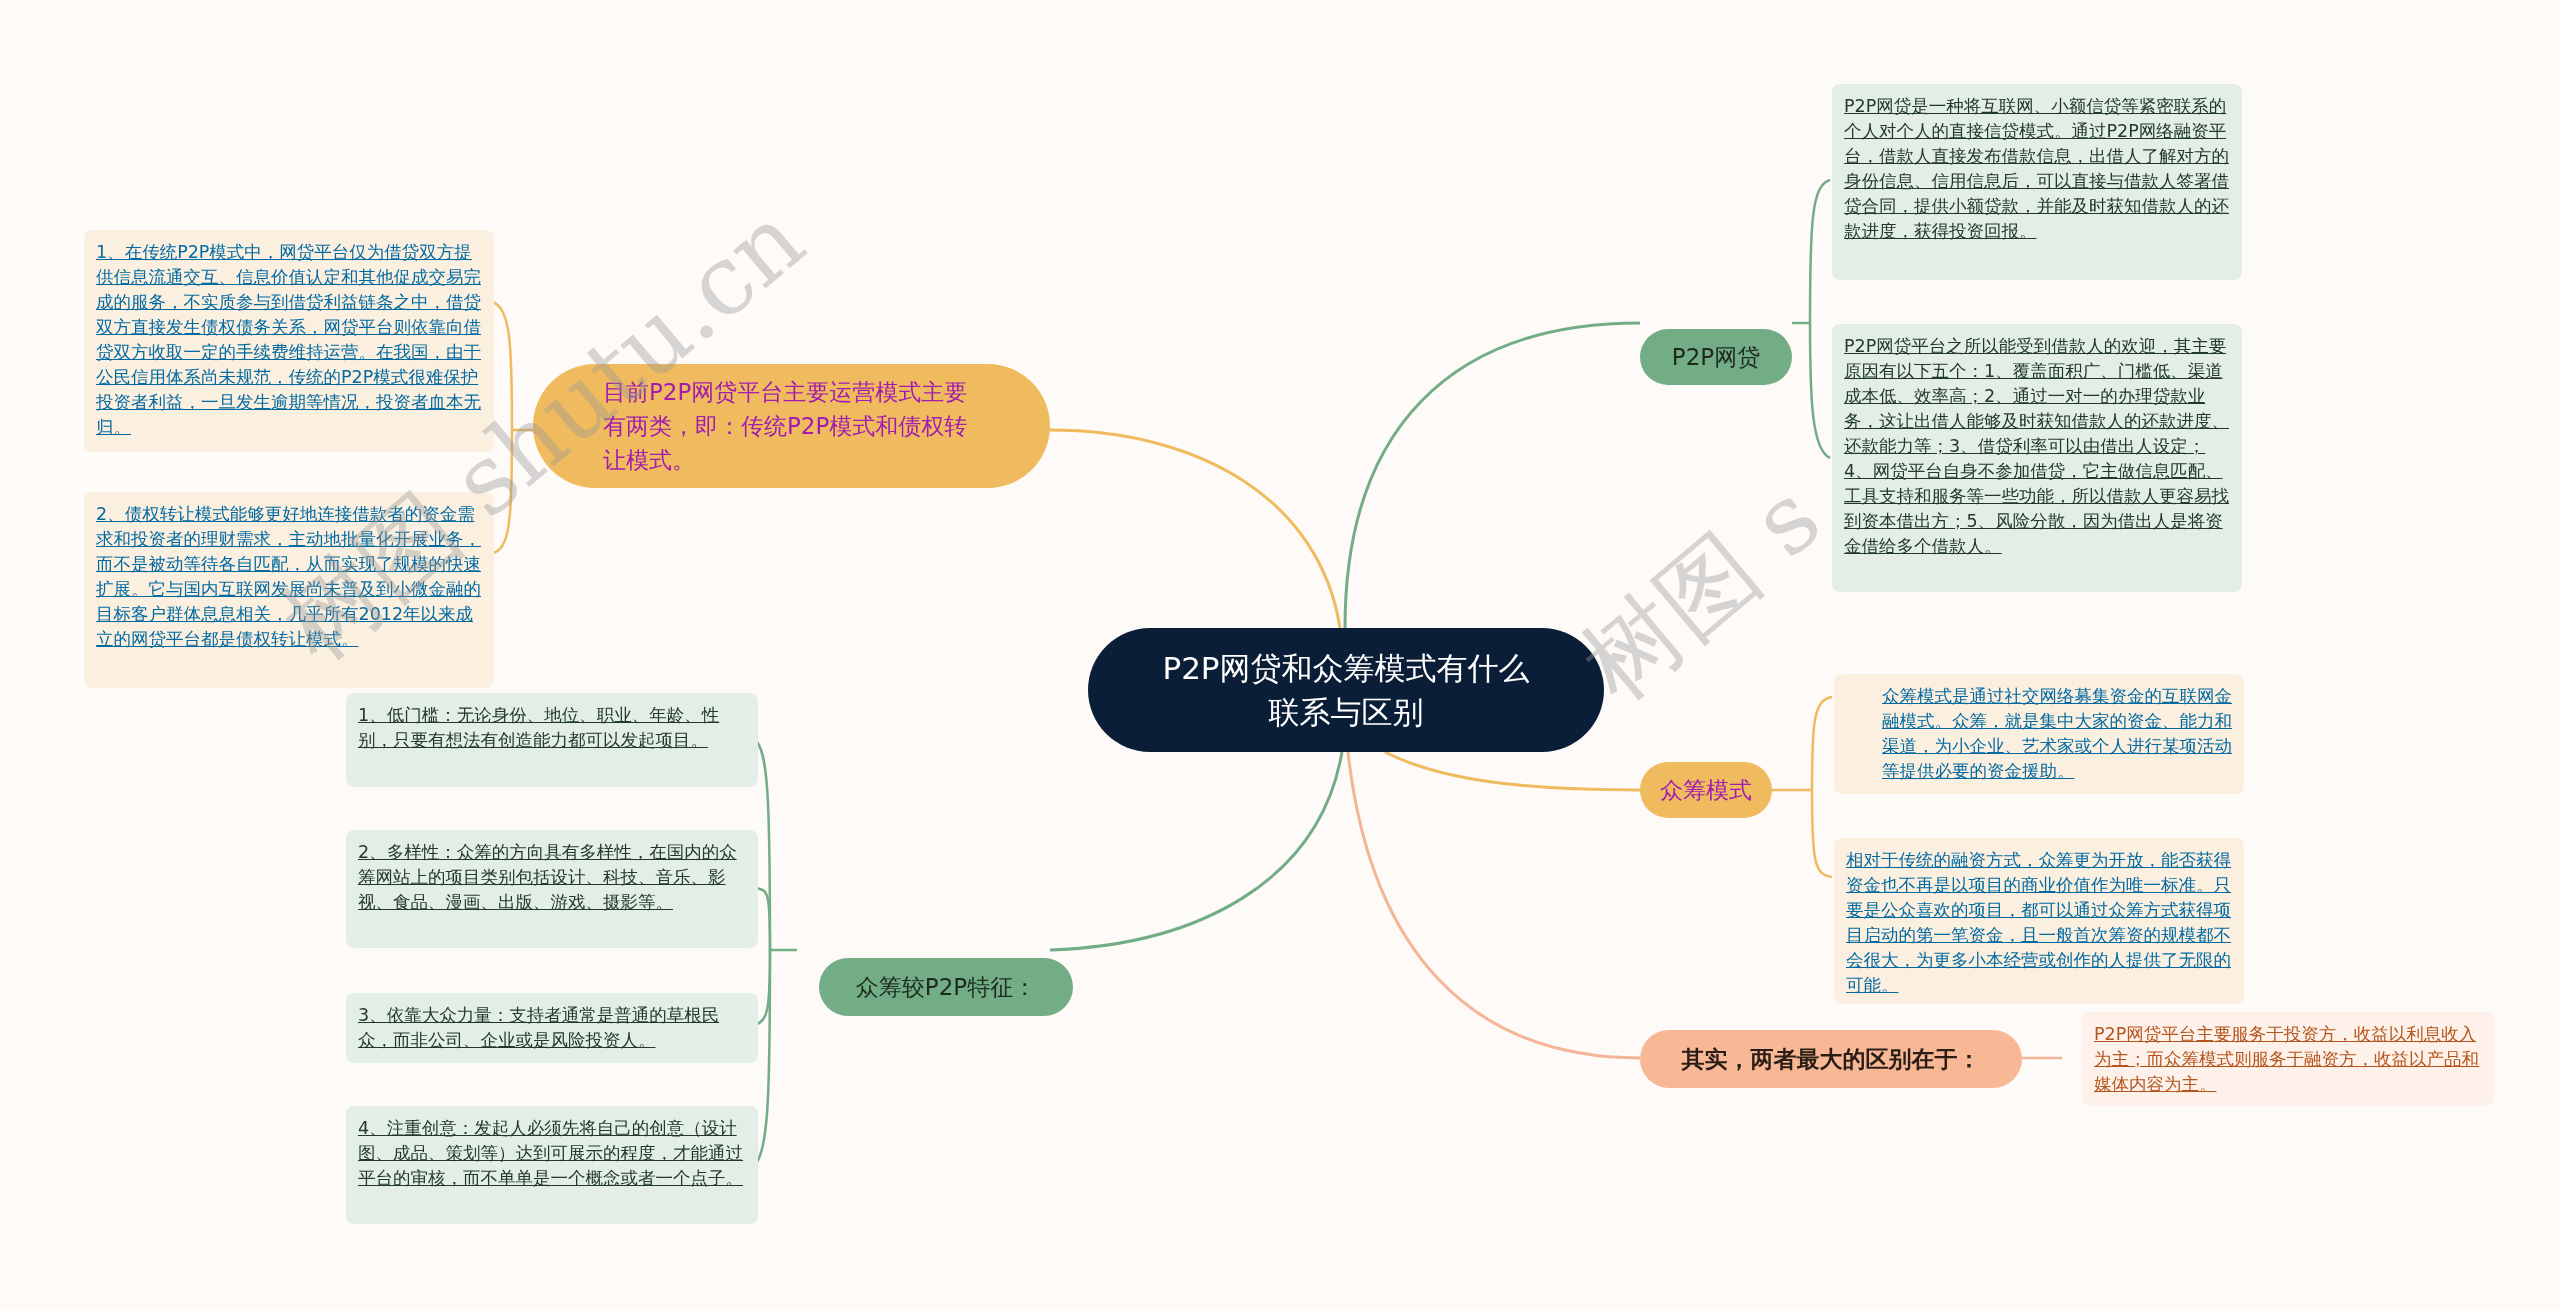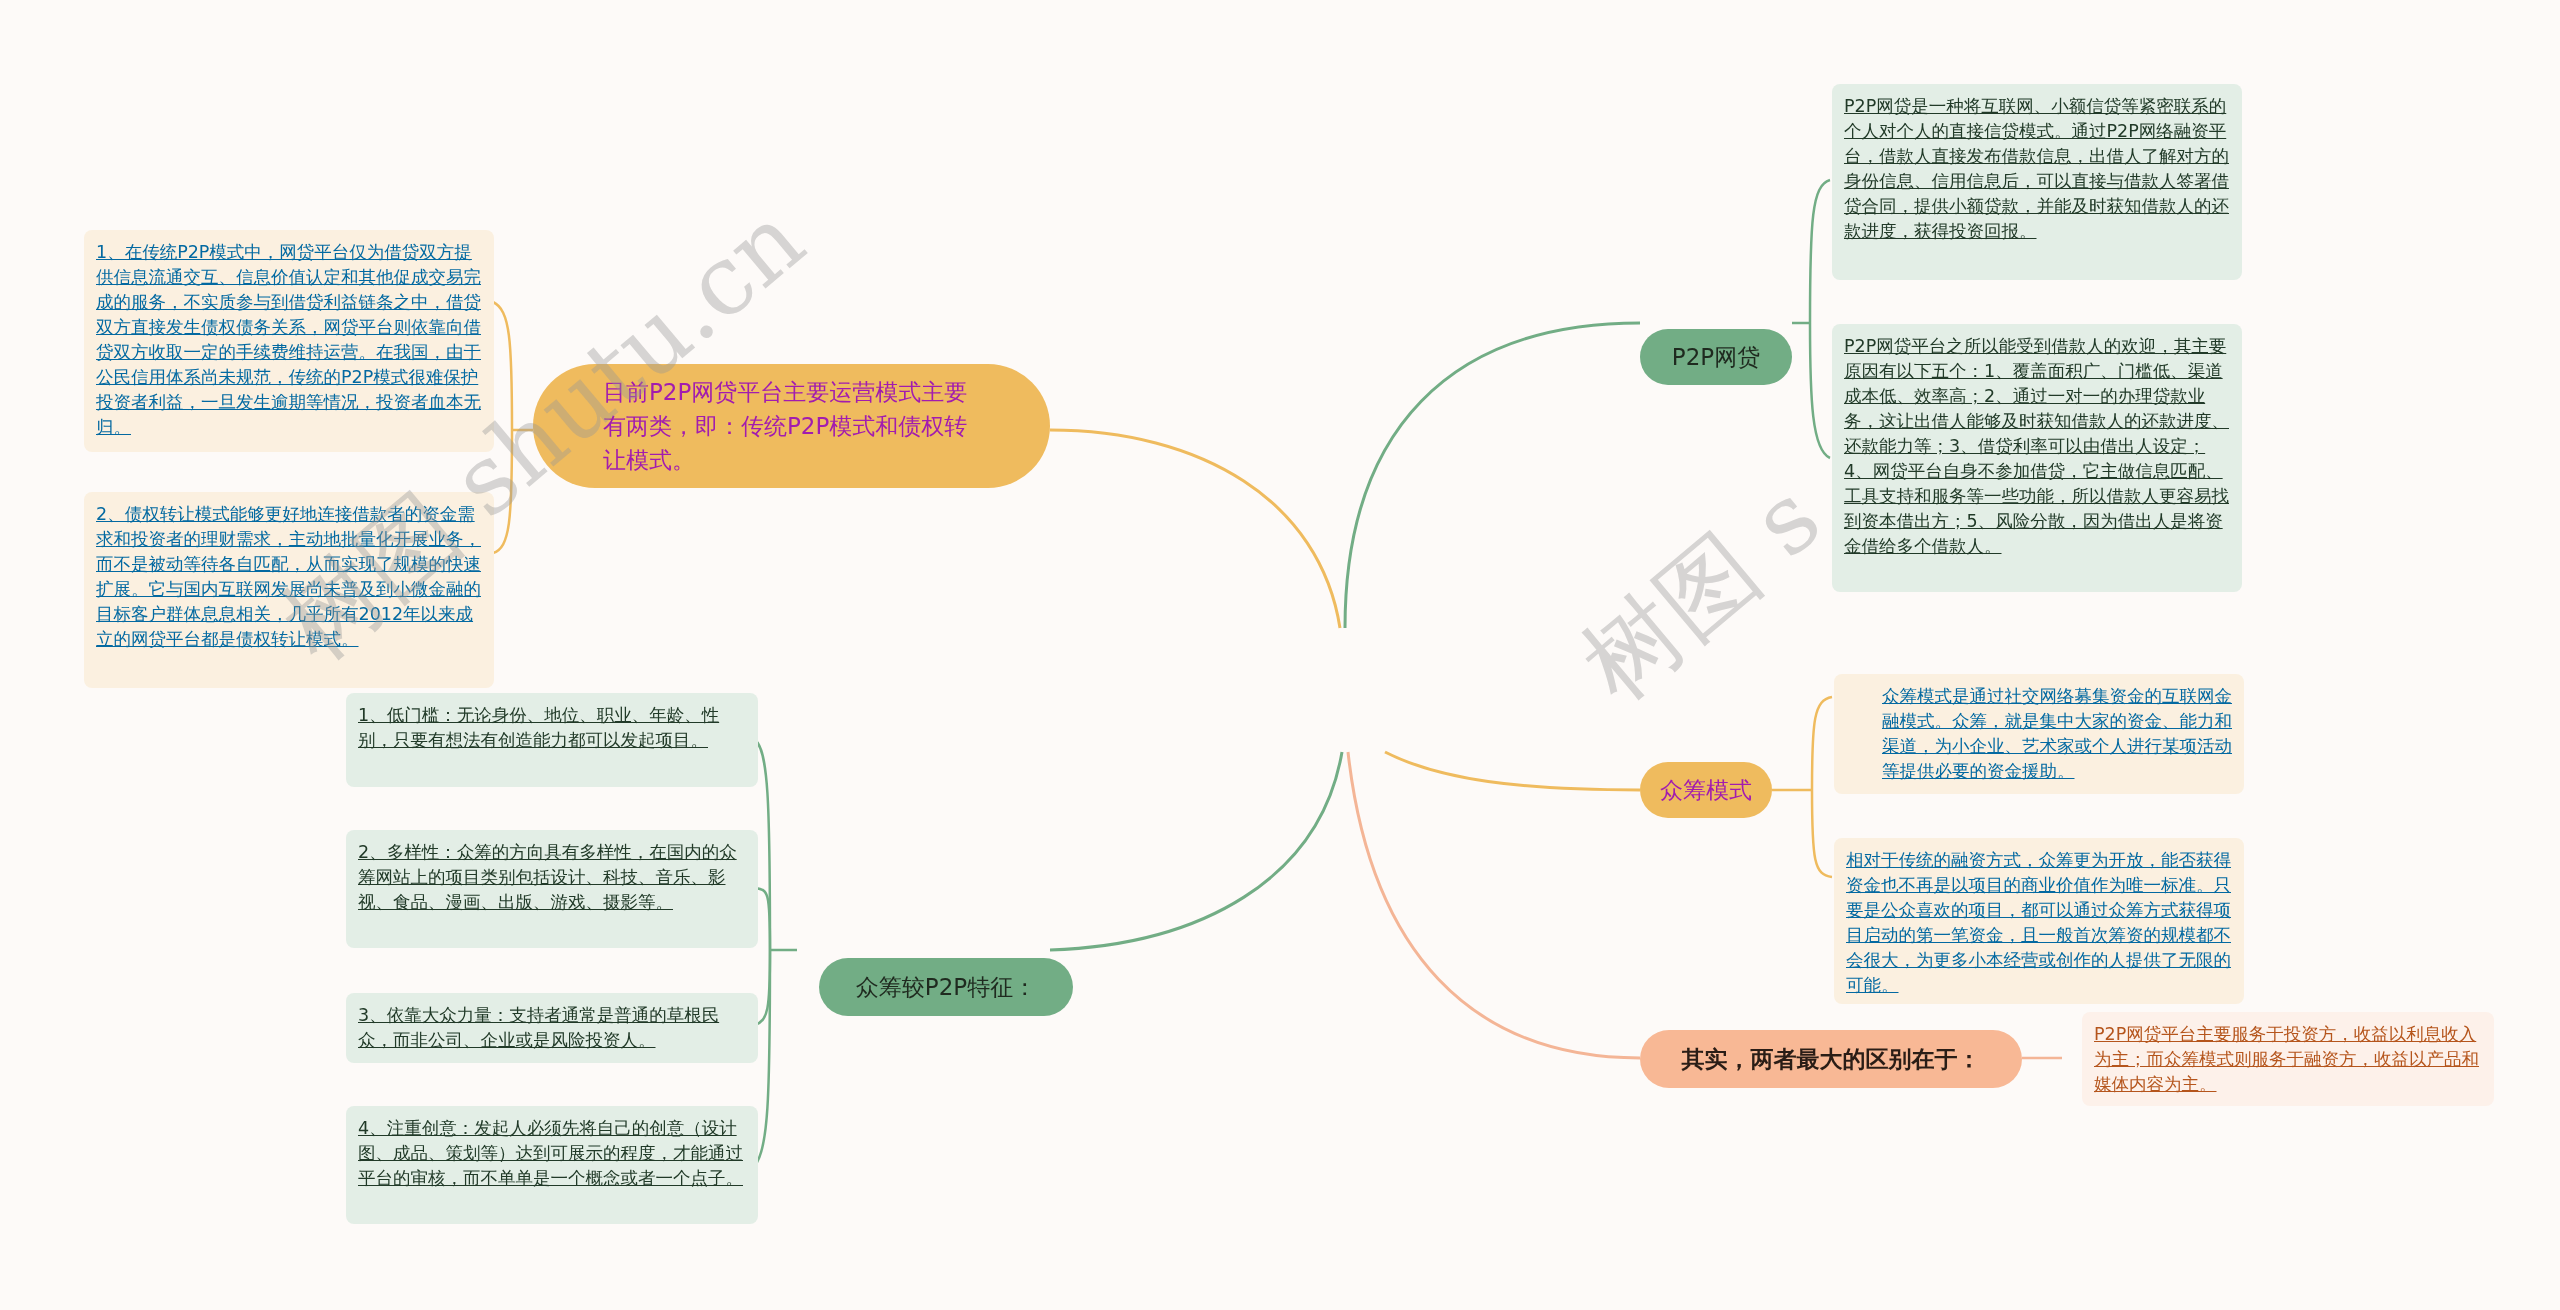--- a/index.html
+++ b/index.html
@@ -65,20 +65,23 @@
     <path d="M512 430 C512 340, 510 310, 493 302" stroke="#efbb5e" stroke-width="2.5" fill="none"></path>
     <path d="M512 430 C512 520, 510 548, 493 553" stroke="#efbb5e" stroke-width="2.5" fill="none"></path>
 
     <path d="M797 950 L770 950" stroke="#72ad85" stroke-width="2.5" fill="none"></path>
     <path d="M770 950 C770 800, 768 750, 755 740" stroke="#72ad85" stroke-width="2.5" fill="none"></path>
     <path d="M770 950 C770 890, 768 890, 755 888" stroke="#72ad85" stroke-width="2.5" fill="none"></path>
     <path d="M770 950 C770 1010, 768 1020, 755 1025" stroke="#72ad85" stroke-width="2.5" fill="none"></path>
     <path d="M770 950 C770 1100, 768 1150, 755 1165" stroke="#72ad85" stroke-width="2.5" fill="none"></path>
   </svg>
 
+  <div class="node root">
+    <span>P2P网贷和众筹模式有什么联系与区别</span>
+  </div>
 
   <div class="node pill green" style="left:1640px; top:294px; width:152px; height:56px;">
     <span>P2P网贷</span>
   </div>
   <div class="node card green" style="left:1832px; top:84px; width:410px; height:196px;">
     <span>P2P网贷是一种将互联网、小额信贷等紧密联系的个人对个人的直接信贷模式。通过P2P网络融资平台，借款人直接发布借款信息，出借人了解对方的身份信息、信用信息后，可以直接与借款人签署借贷合同，提供小额贷款，并能及时获知借款人的还款进度，获得投资回报。</span>
   </div>
   <div class="node card green" style="left:1832px; top:324px; width:410px; height:268px;">
     <span>P2P网贷平台之所以能受到借款人的欢迎，其主要原因有以下五个：1、覆盖面积广、门槛低、渠道成本低、效率高；2、通过一对一的办理贷款业务，这让出借人能够及时获知借款人的还款进度、还款能力等；3、借贷利率可以由借出人设定；4、网贷平台自身不参加借贷，它主做信息匹配、工具支持和服务等一些功能，所以借款人更容易找到资本借出方；5、风险分散，因为借出人是将资金借给多个借款人。</span>
   </div>

